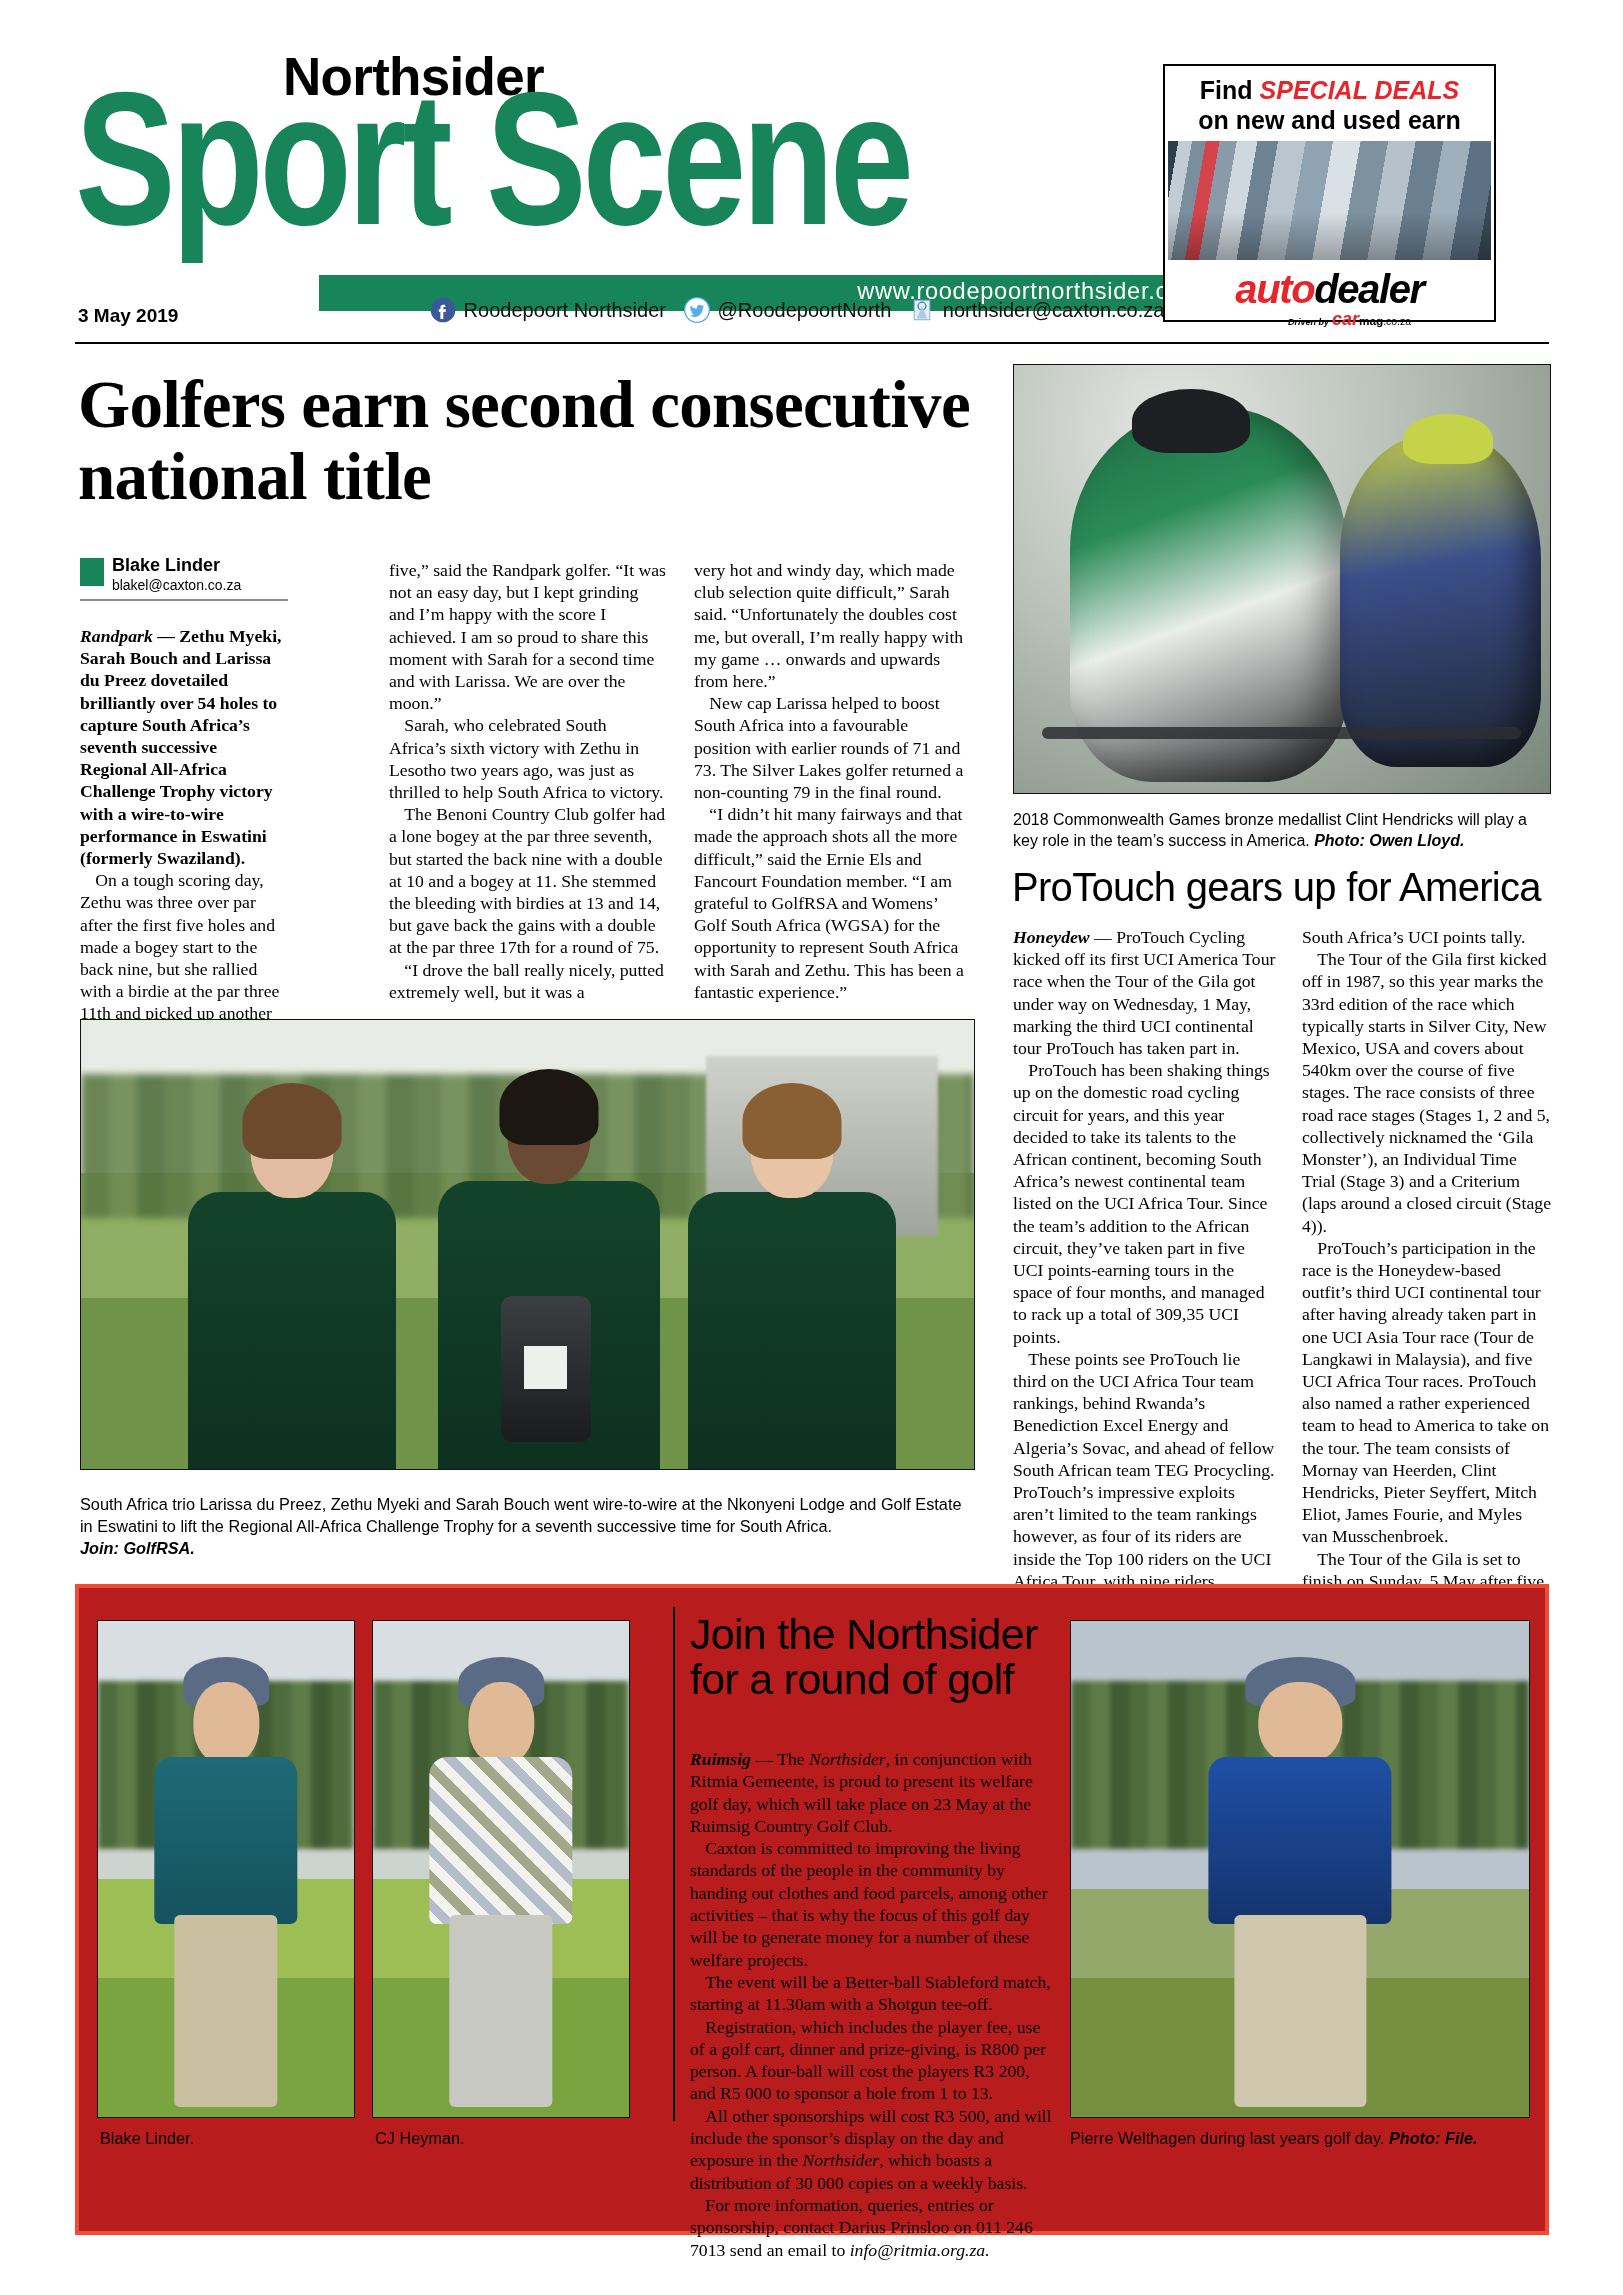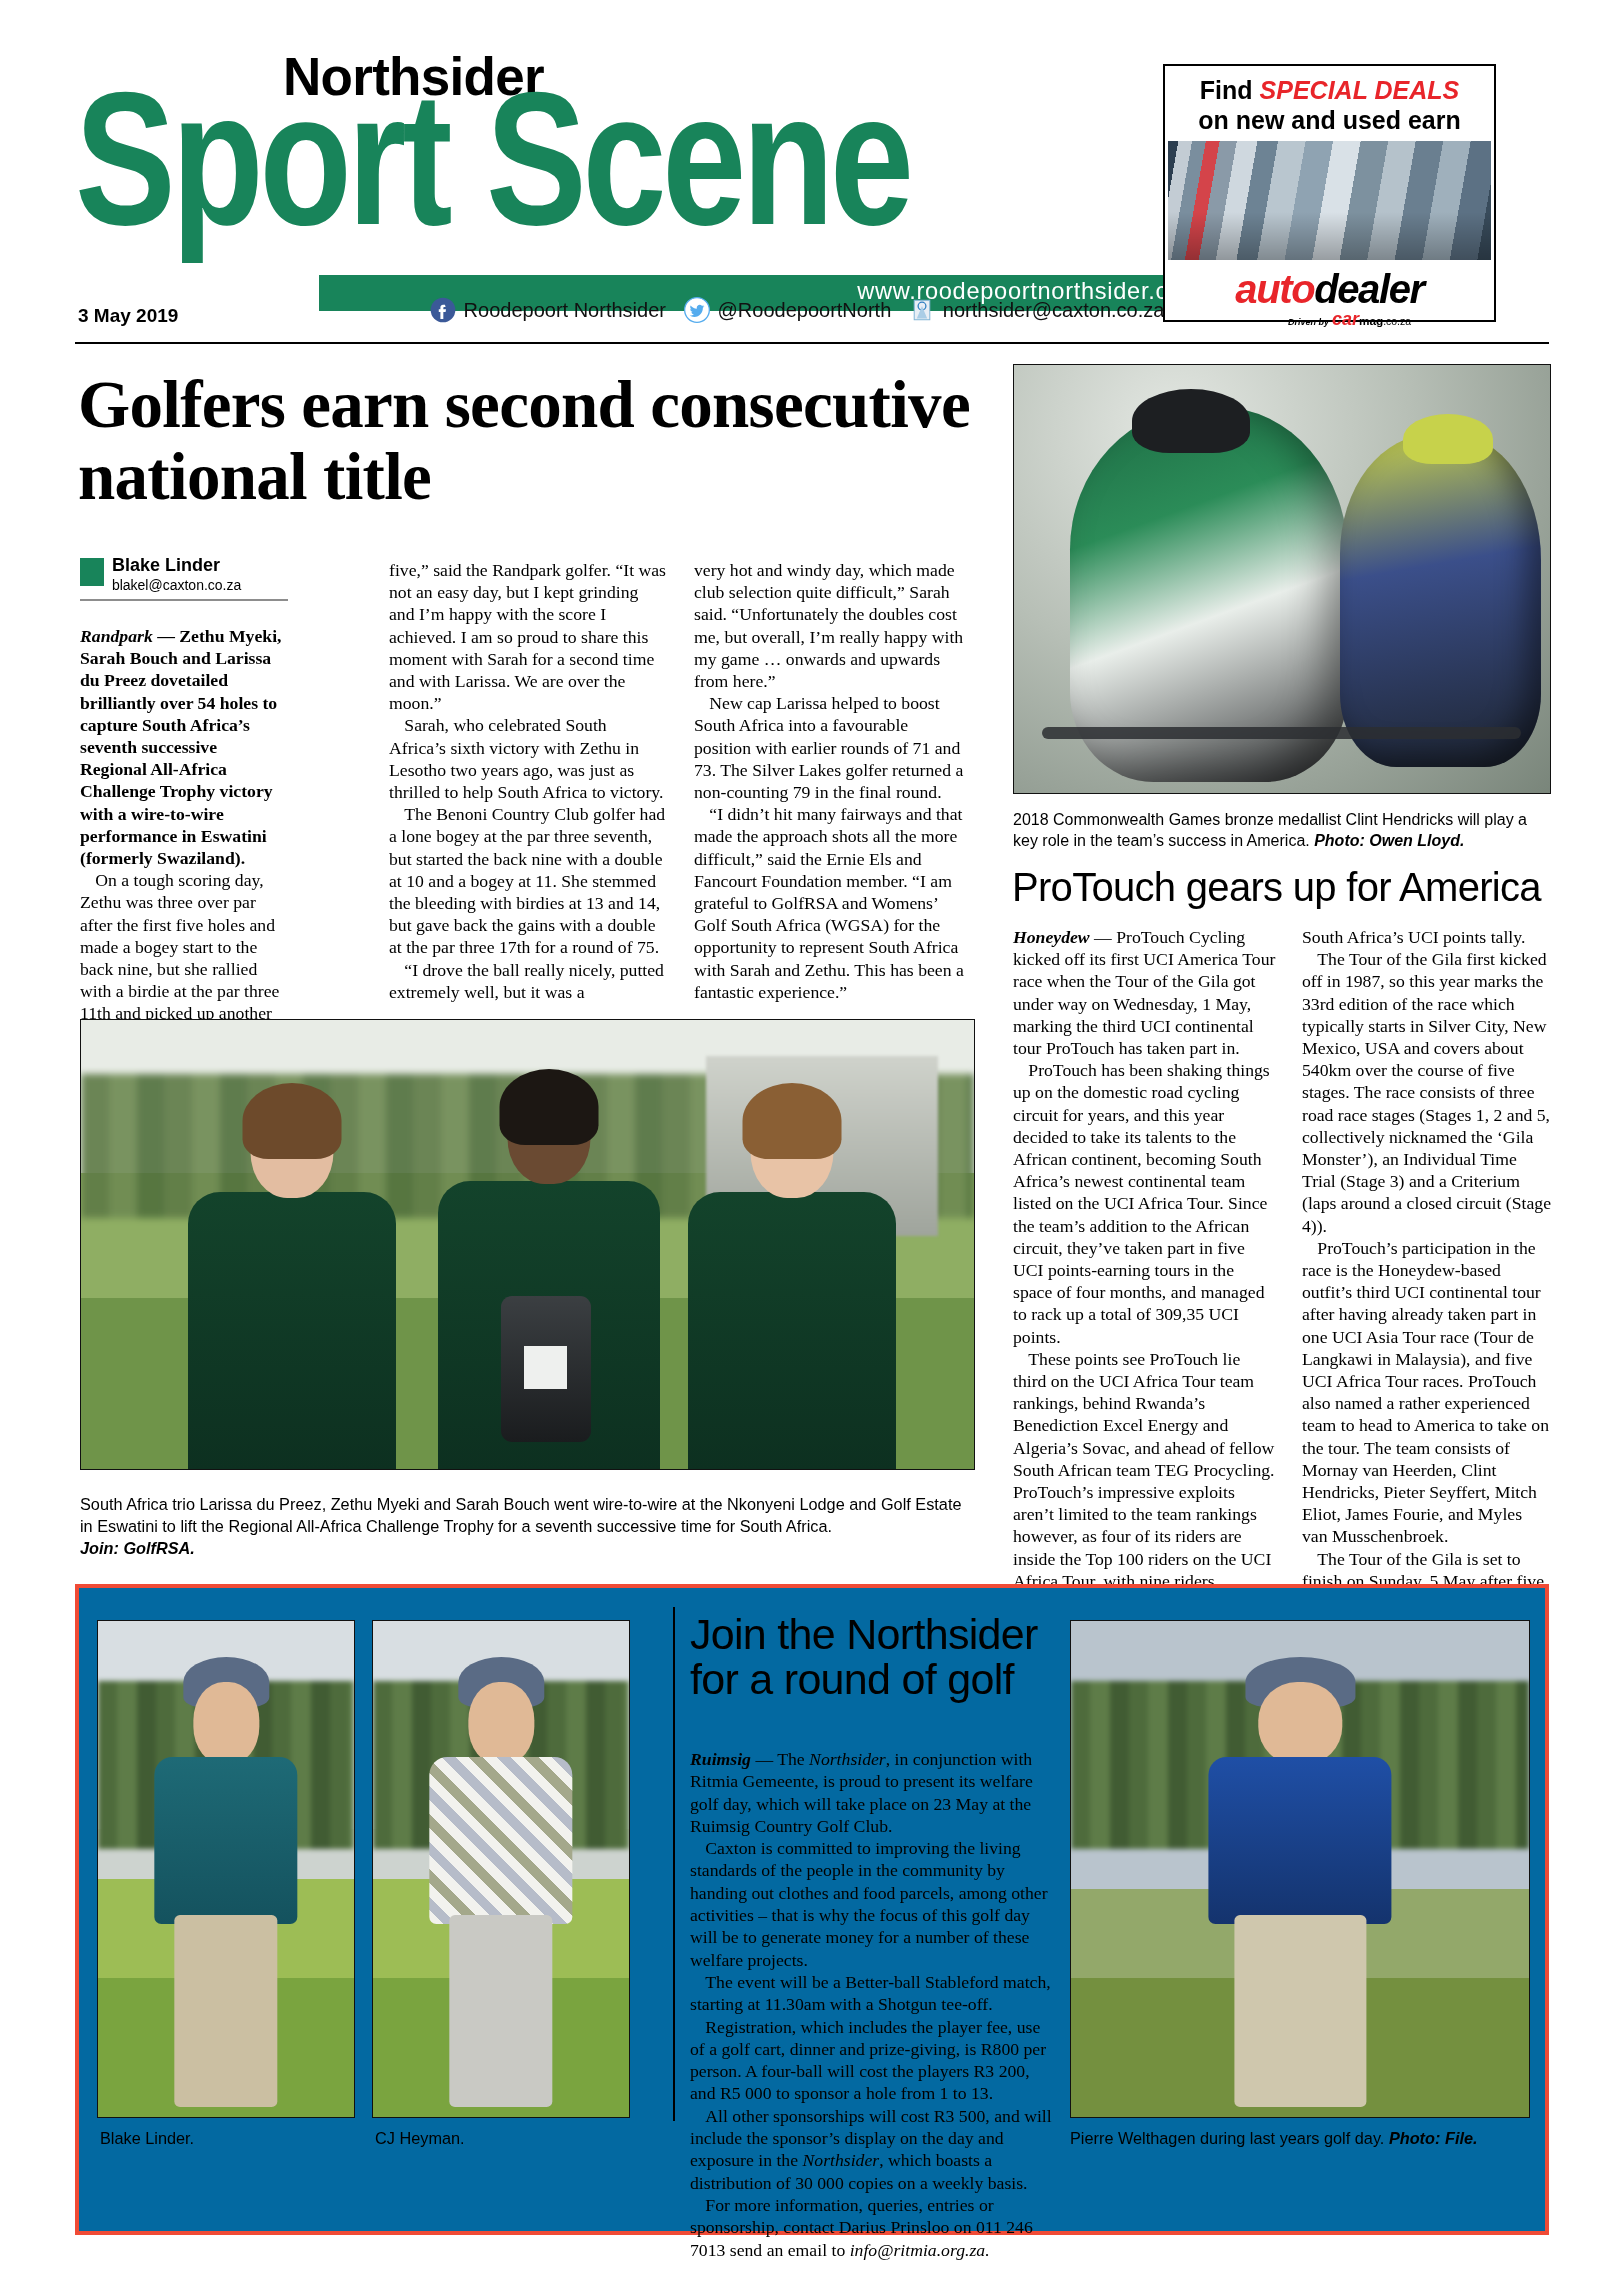--- a/index.html
+++ b/index.html
@@ -253,21 +253,21 @@
     position: absolute; left: 80px; top: 1494px; width: 895px;
     font-family: "Liberation Sans", sans-serif;
     font-size: 16.3px; line-height: 1.34; color: #000;
   }
   .golf-caption b { font-weight: 700; font-style: italic; }
 
   
   .promo {
     position: absolute; left: 75px; top: 1584px;
     width: 1474px; height: 651px;
-    border: 4.9px solid #f04b36; background: #0369a1;
+    border: 4.9px solid #f04b36; background: #b91c1c;
   }
   .promo-inner { position: relative; width: 100%; height: 100%; }
 
   .promo-photo { position: absolute; border: 1.4px solid #111; overflow: hidden; }
   #promo-p1 { left: 18px; top: 32px; width: 258px; height: 498px; }
   #promo-p2 { left: 293px; top: 32px; width: 258px; height: 498px; }
   #promo-p3 { left: 991px; top: 32px; width: 460px; height: 498px; }
 
   .pp-sky { position: absolute; inset: 0; background: linear-gradient(#d8dee2 0 42%, #cdd3cf 42% 52%, #9dbd55 52% 72%, #7aa43f 72% 100%); }
   .pp-trees { position: absolute; left: 0; top: 12%; width: 100%; height: 34%;

